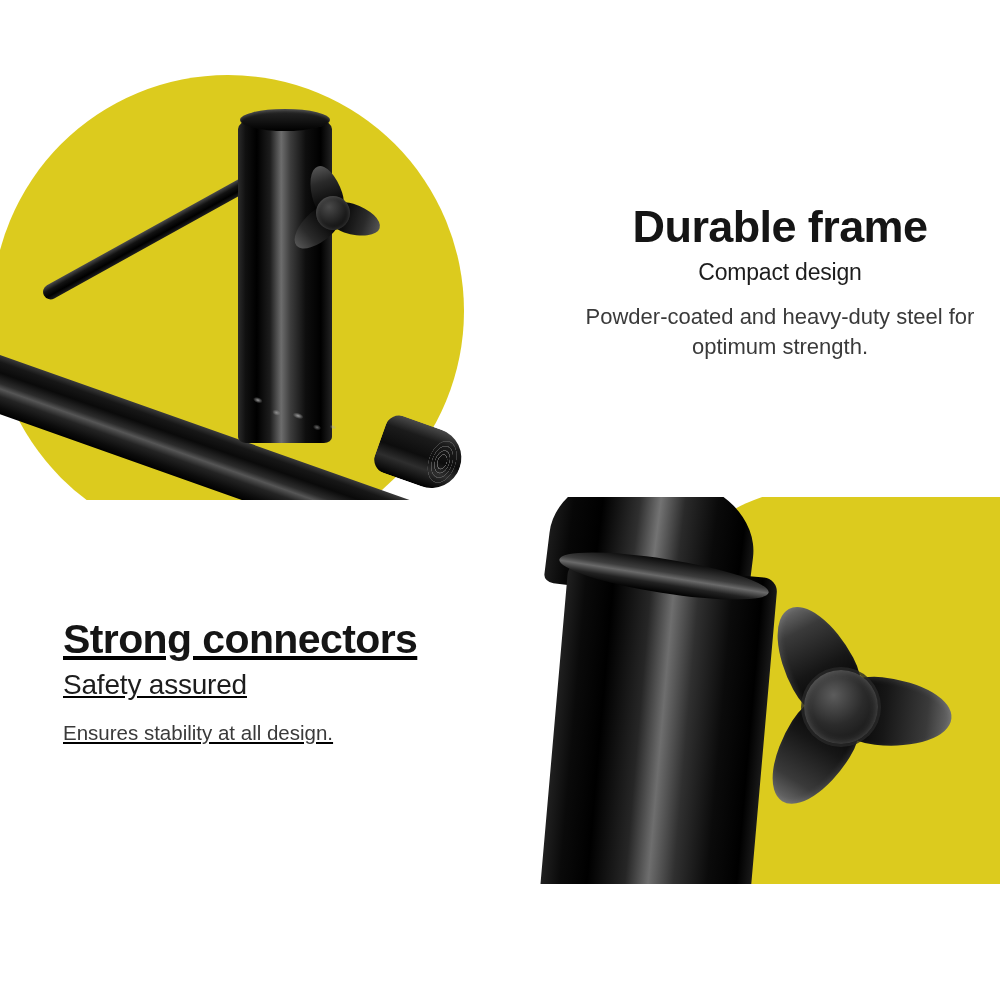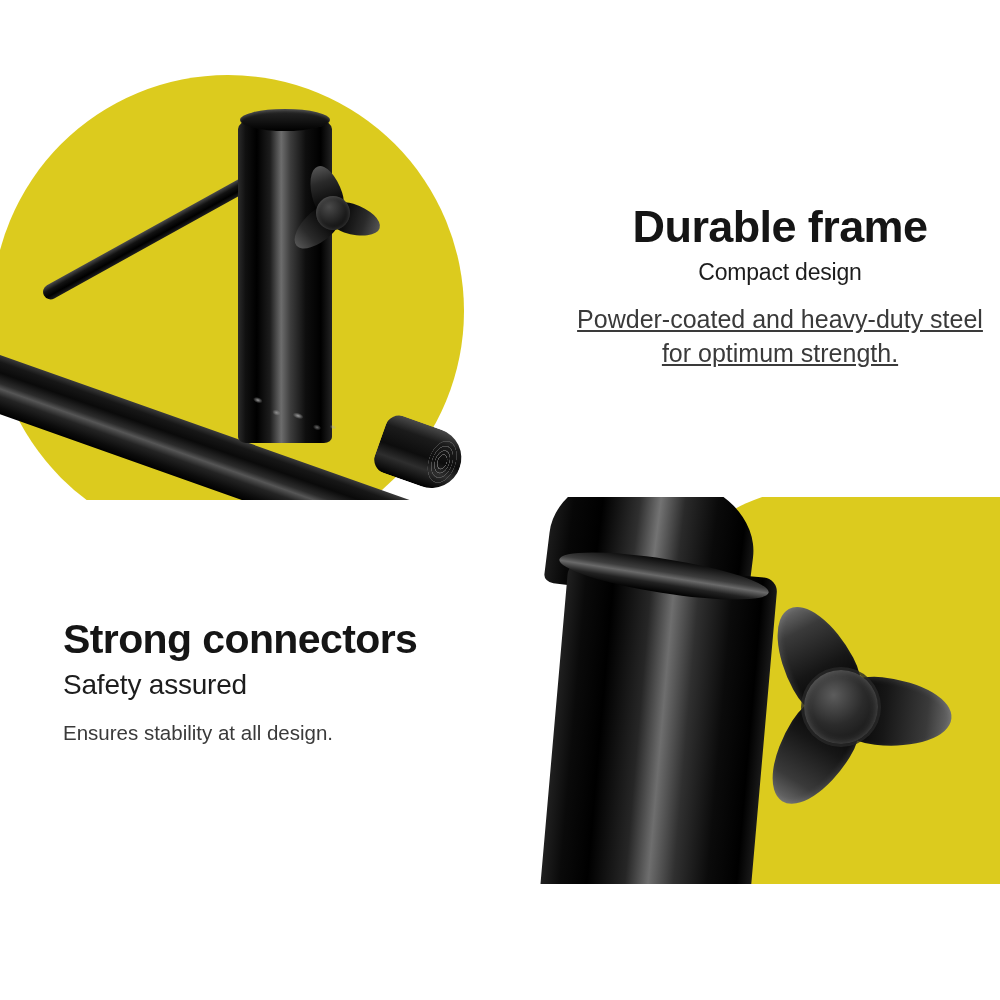--- a/index.html
+++ b/index.html
@@ -225,24 +225,24 @@
     color:#3a3a3a;
     line-height:1.38;
     margin:0;
   }
 
   #text-durable-frame{
     left:560px;top:203px;width:440px;text-align:center;
   }
   #text-durable-frame .tb-heading{font-size:45px;}
   #text-durable-frame .tb-subheading{font-size:23px;margin-top:9px;}
-  #text-durable-frame .tb-body{font-size:25px;margin-top:16px;text-decoration:underline;}
+  #text-durable-frame .tb-body{font-size:22px;margin-top:16px;}
 
   #text-strong-connectors{
-    left:63px;top:618px;width:450px;text-align:left;
+    left:63px;top:618px;width:450px;text-align:left;text-decoration:underline;
   }
   #text-strong-connectors .tb-heading{font-size:41px;}
   #text-strong-connectors .tb-subheading{font-size:28px;margin-top:8px;}
   #text-strong-connectors .tb-body{font-size:20.5px;margin-top:18px;}
 </style>
 </head>
 <body style="background: rgb(255, 255, 255);">
 
 <div class="stage">
 

